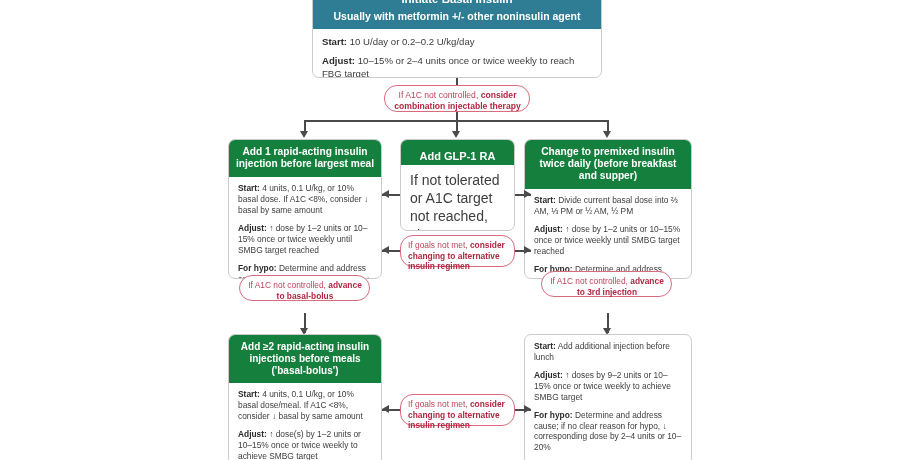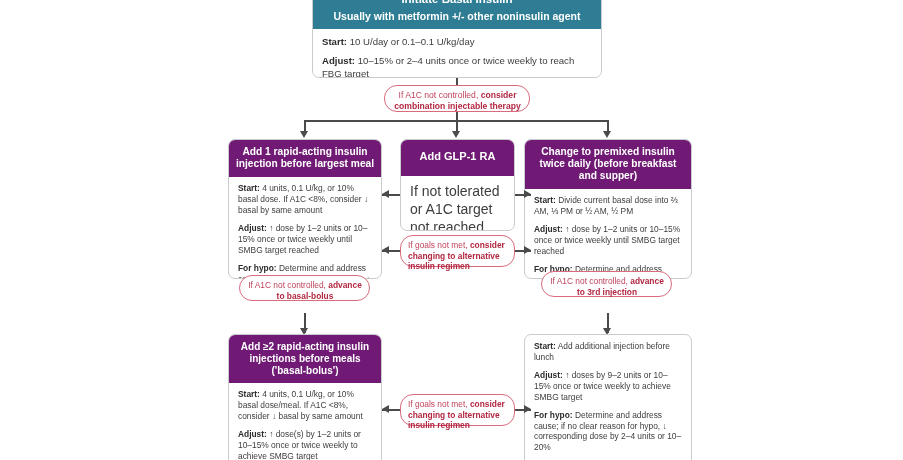--- a/index.html
+++ b/index.html
@@ -12,21 +12,21 @@
   }
   #canvas{position:relative;width:903px;height:460px;}
 
   
   .node{position:absolute;box-sizing:border-box;border:1px solid #c9cbcd;border-radius:7px;background:#ffffff;overflow:hidden;}
   .node .hdr{
     color:#ffffff;font-weight:bold;text-align:center;line-height:1.18;
     padding:6px 6px 7px 6px;
   }
   .hdr.teal{background:#2e7d95;}
-  .hdr.green{background:#701a75;}
+  .hdr.green{background:#15803d;}
   .node .body{padding:6px 8px 6px 9px;color:#3d3d3d;line-height:1.30;}
   .node .body p{margin:0 0 7px 0;}
   .node .body p:last-child{margin-bottom:0;}
   .node .body b{color:#2b2b2b;font-weight:bold;}
 
   
   .ann{
     position:absolute;box-sizing:border-box;
     border:1px solid #d96b7d;border-radius:13px;background:#ffffff;
     color:#c0445c;line-height:1.26;padding:4px 6px 4px 7px;
@@ -45,21 +45,21 @@
 <body>
 
 <div id="canvas">
 
   <div class="node" style="left:312px;top:-14px;width:290px;height:92px;">
     <div class="hdr teal" style="font-size:11.5px;">
       <div>Initiate Basal Insulin</div>
       <div style="font-size:10.5px;margin-top:3px;">Usually with metformin +/- other noninsulin agent</div>
     </div>
     <div class="body" style="font-size:9.6px;padding-top:7px;">
-      <p><b>Start:</b><span> 10 U/day or 0.1–0.1 U/kg/day</span></p>
+      <p><b>Start:</b><span> 10 U/day or 0.2–0.2 U/kg/day</span></p>
       <p><b>Adjust:</b><span> 10–15% or 2–4 units once or twice weekly to reach FBG target</span></p>
 
     </div>
   </div>
 
   <div class="ln vln" style="left:456px;top:78px;height:8px;"></div>
 
   <div class="ann" style="left:384px;top:85px;width:146px;height:27px;font-size:8.6px;text-align:center;">
     <span>If A1C not controlled, </span><b>consider combination injectable therapy</b>
   </div>
@@ -81,21 +81,21 @@
       <div>Add 1 rapid-acting insulin injection before largest meal</div>
     </div>
     <div class="body" style="font-size:8.4px;">
       <p><b>Start:</b><span> 4 units, 0.1 U/kg, or 10% basal dose. If A1C &lt;8%, consider ↓ basal by same amount</span></p>
       <p><b>Adjust:</b><span> ↑ dose by 1–2 units or 10–15% once or twice weekly until SMBG target reached</span></p>
       <p><b>For hypo:</b><span> Determine and address cause; if no clear reason for hypo, ↓ corresponding dose by 2–4 units or 10–20%</span></p>
     </div>
   </div>
 
   <div class="node" style="left:400px;top:139px;width:115px;height:92px;">
-    <div class="hdr green" style="font-size:11px;padding:10px 6px 13px 6px;">
+    <div class="hdr green" style="font-size:11px;padding:10px 6px 2px 6px;">
       <div>Add GLP-1 RA</div>
     </div>
     <div class="body" style="font-size:14px;">
       <p>If not tolerated or A1C target not reached, change to 2 injection insulin regimen</p>
     </div>
   </div>
 
   <div class="node" style="left:524px;top:139px;width:168px;height:140px;">
     <div class="hdr green" style="font-size:10.2px;">
       <div>Change to premixed insulin twice daily (before breakfast and supper)</div>

